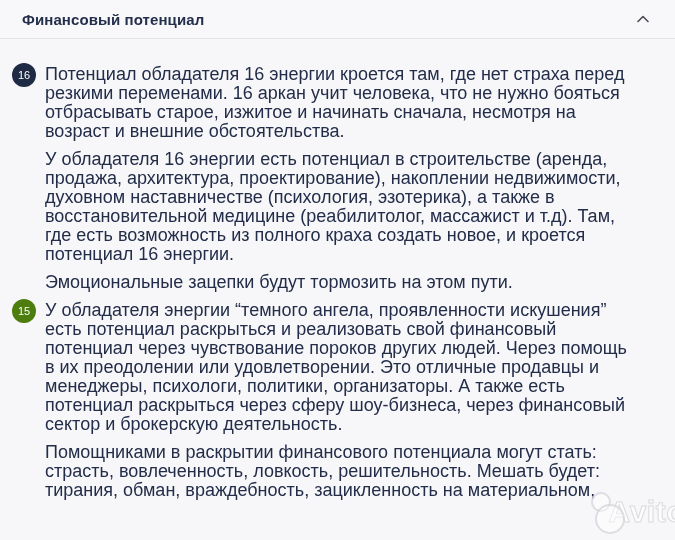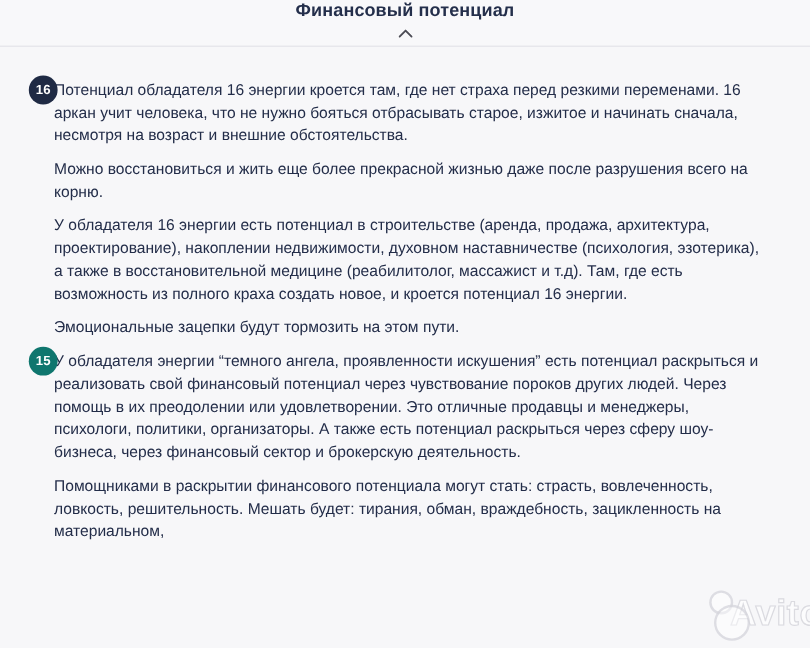--- a/index.html
+++ b/index.html
@@ -18,21 +18,20 @@
   
   .accordion-header {
     height: 39px;
     display: flex;
     align-items: center;
     justify-content: space-between;
     padding: 0 22px;
     box-sizing: border-box;
     border-bottom: 1px solid #e3e3e9;
     background: #f8f8fa;
-    flex-direction: column;
   }
   .accordion-title {
     font-size: 15px;
     font-weight: bold;
     color: #242f4b;
     letter-spacing: 0.1px;
   }
   .chevron-btn {
     width: 20px;
     height: 20px;
@@ -56,30 +55,29 @@
   }
   .badge {
     position: absolute;
     left: 0;
     top: -2px;
     width: 24px;
     height: 24px;
     border-radius: 50%;
     color: #ffffff;
     font-size: 11px;
-    font-weight: bold;
+    font-weight: normal;
     display: flex;
     align-items: center;
     justify-content: center;
     letter-spacing: 0;
-    margin-left: 12px;
   }
   .para {
     margin: 0 0 9px 0;
-    font-size: 13px;
+    font-size: 18px;
     line-height: 19px;
     color: #232d49;
     text-align: left;
   }
   
   .watermark {
     position: absolute;
     right: -10px;
     bottom: 6px;
     display: flex;
@@ -134,28 +132,27 @@
     </span>
   </button>
 </div>
 
 <div class="content">
 
   <div class="section">
     <div class="badge" style="background: rgb(31, 42, 68);">16</div>
     <div>
         <p class="para">Потенциал обладателя 16 энергии кроется там, где нет страха перед резкими переменами. 16 аркан учит человека, что не нужно бояться отбрасывать старое, изжитое и начинать сначала, несмотря на возраст и внешние обстоятельства.</p>
-        <p class="para">Можно восстановиться и жить еще более прекрасной жизнью даже после разрушения всего на корню.</p>
         <p class="para">У обладателя 16 энергии есть потенциал в строительстве (аренда, продажа, архитектура, проектирование), накоплении недвижимости, духовном наставничестве (психология, эзотерика), а также в восстановительной медицине (реабилитолог, массажист и т.д). Там, где есть возможность из полного краха создать новое, и кроется потенциал 16 энергии.</p>
         <p class="para">Эмоциональные зацепки будут тормозить на этом пути.</p>
       </div>
   </div>
 
   <div class="section">
-    <div class="badge" style="background: #0f766e;">15</div>
+    <div class="badge" style="background: #4d7c0f;">15</div>
     <div>
         <p class="para">У обладателя энергии “темного ангела, проявленности искушения” есть потенциал раскрыться и реализовать свой финансовый потенциал через чувствование пороков других людей. Через помощь в их преодолении или удовлетворении. Это отличные продавцы и менеджеры, психологи, политики, организаторы. А также есть потенциал раскрыться через сферу шоу-бизнеса, через финансовый сектор и брокерскую деятельность.</p>
         <p class="para">Помощниками в раскрытии финансового потенциала могут стать: страсть, вовлеченность, ловкость, решительность. Мешать будет: тирания, обман, враждебность, зацикленность на материальном,</p>
       </div>
   </div>
 
 </div>
 
 <div class="watermark">
   <span class="wm-rings">

